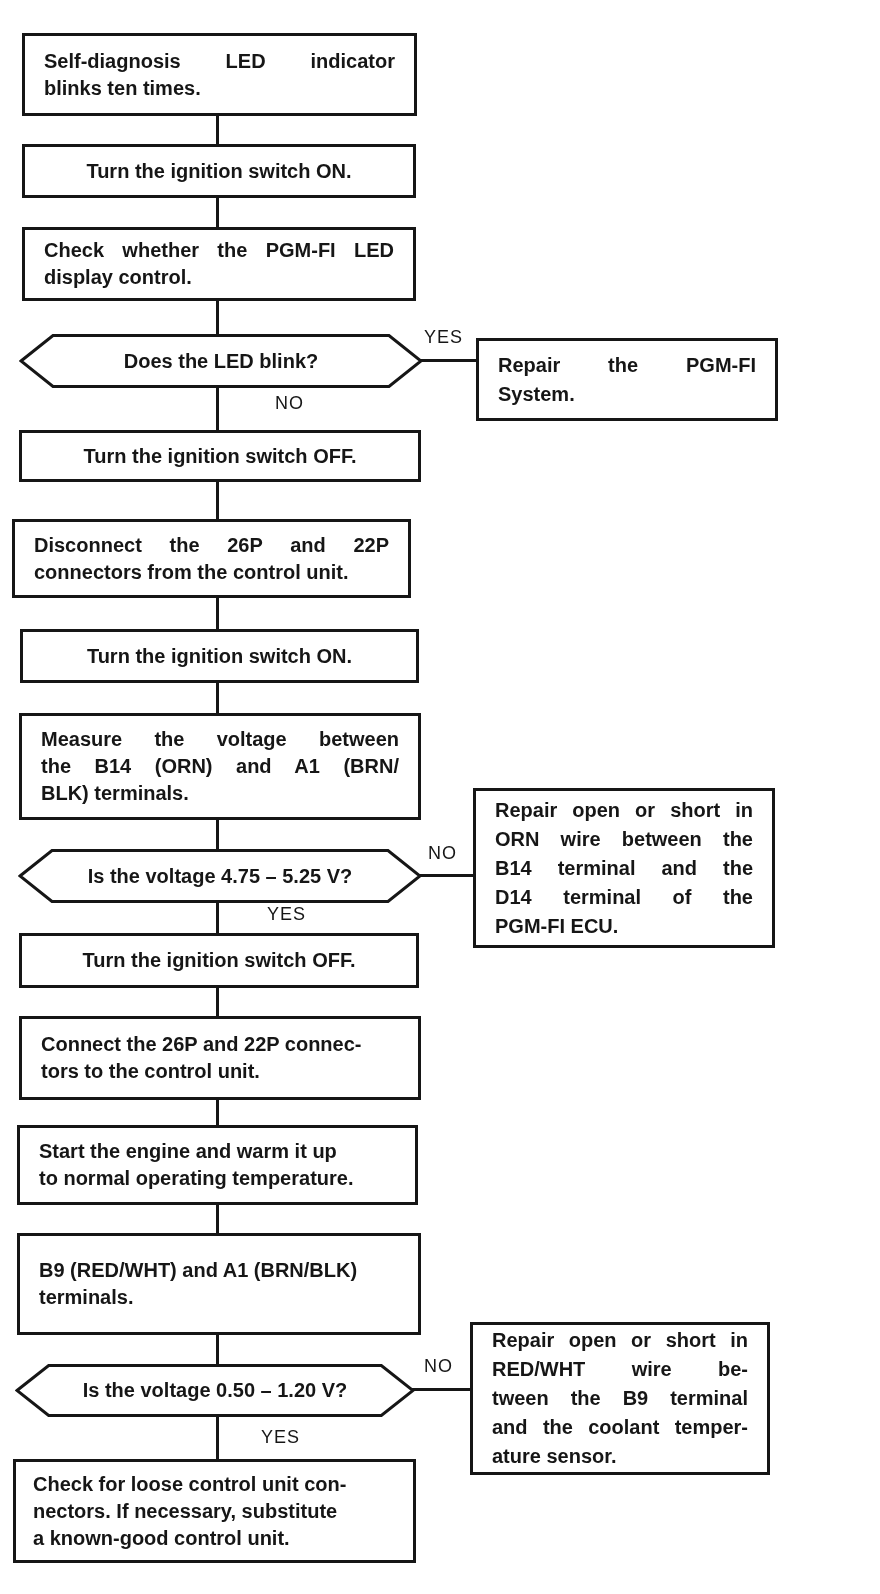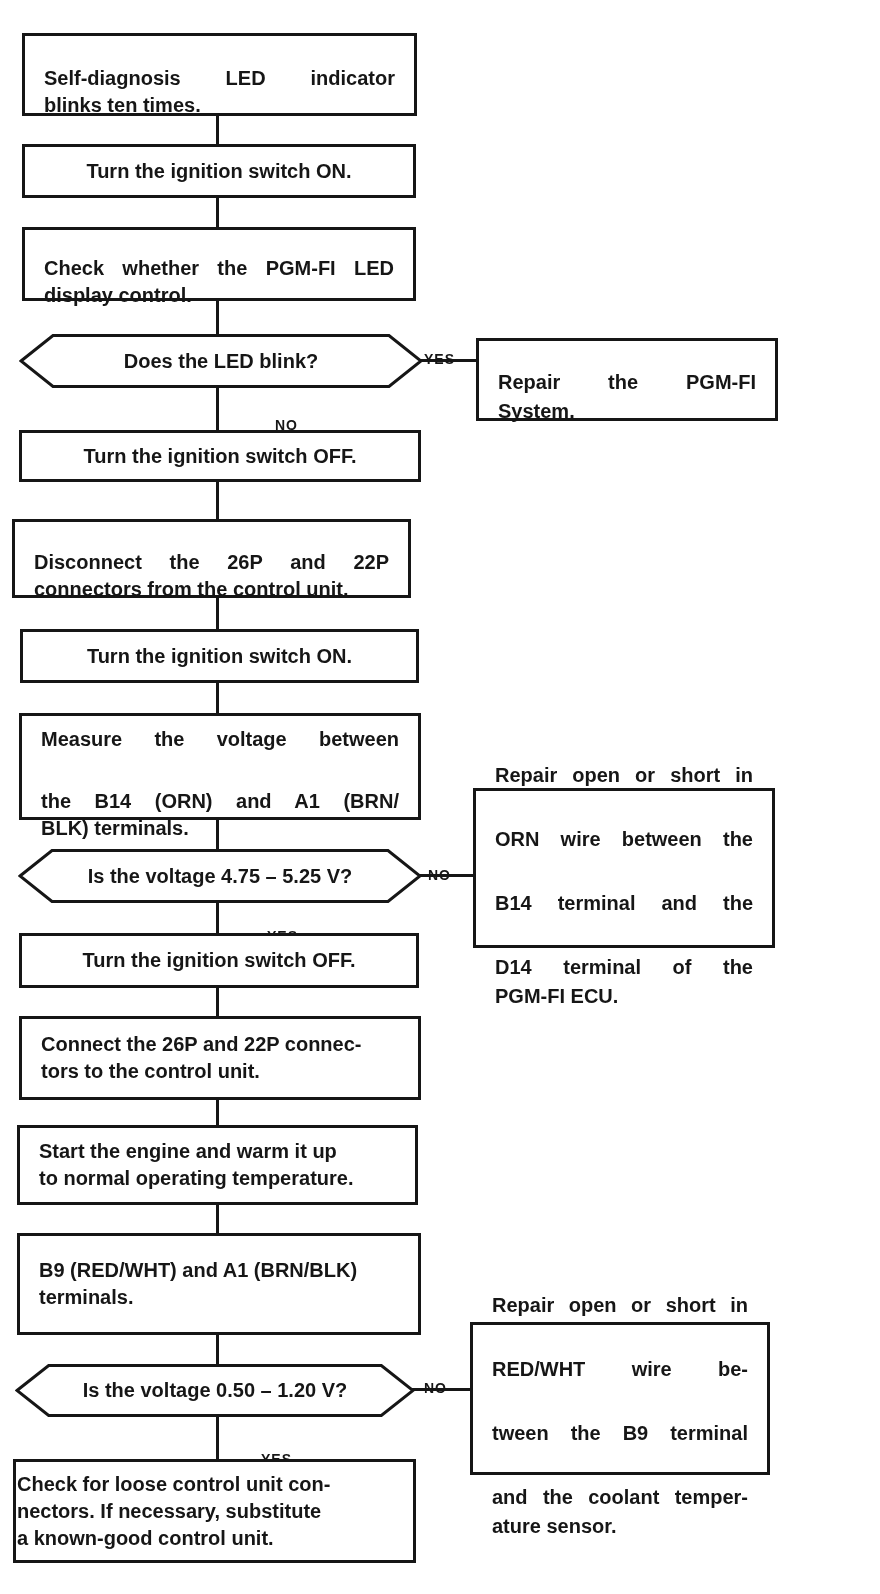--- a/index.html
+++ b/index.html
@@ -6,35 +6,35 @@
   #canvas{
     position:relative;width:880px;height:1594px;background:#ffffff;
     font-family:"Liberation Sans",sans-serif;color:#161616;overflow:hidden;
   }
   .box{
     position:absolute;box-sizing:border-box;border:3px solid #161616;background:#fff;
     display:flex;flex-direction:column;justify-content:center;
     padding:6px 19px;font-size:20px;font-weight:700;
   }
   .line{display:block;line-height:27px;}
-  .just{text-align:justify;text-align-last:justify;margin-top:35px;}
+  .just{text-align:justify;text-align-last:justify;}
   .left{text-align:left;}
   .center{text-align:center;}
   .side .line{line-height:29px;}
   .hex{
     position:absolute;display:flex;align-items:center;justify-content:center;
     font-size:20px;font-weight:700;
   }
   .hex svg{position:absolute;left:0;top:0;width:100%;height:100%;}
   .hex polygon{fill:#ffffff;stroke:#161616;stroke-width:3;vector-effect:non-scaling-stroke;}
   .hex-text{position:relative;}
   .vline,.hline{position:absolute;background:#161616;}
   .vline{width:3px;}
   .hline{height:3px;}
-  .lbl{position:absolute;font-size:14px;font-weight:700;letter-spacing:1px;margin-top:24px;}
+  .lbl{position:absolute;font-size:18px;font-weight:400;letter-spacing:1px;}
 </style>
 </head>
 <body>
 
 <div id="canvas">
 
   <div class="vline" style="left:216px;top:114px;height:33px"></div>
   <div class="vline" style="left:216px;top:196px;height:33px"></div>
   <div class="vline" style="left:216px;top:299px;height:37px"></div>
   <div class="vline" style="left:216px;top:387px;height:45px"></div>
@@ -126,21 +126,21 @@
     <span class="line left">terminals.</span>
   </div>
 
   <div class="hex" style="left:15px;top:1363px;width:400px;height:55px">
     <svg viewBox="0 0 404 56" preserveAspectRatio="none">
       <polygon points="2,28 34,2.5 370,2.5 402,28 370,53.5 34,53.5"></polygon>
     </svg>
     <span class="hex-text">Is the voltage 0.50 – 1.20 V?</span>
   </div>
 
-  <div class="box" style="left:13px;top:1459px;width:403px;height:104px;padding:6px 1px">
+  <div class="box" style="left:13px;top:1459px;width:403px;height:104px;padding:6px 17px">
     <span class="line left">Check for loose control unit con-</span>
     <span class="line left">nectors. If necessary, substitute</span>
     <span class="line left">a known-good control unit.</span>
   </div>
 
   <div class="box side" style="left:476px;top:338px;width:302px;height:83px">
     <span class="line just">Repair the PGM-FI</span>
     <span class="line left">System.</span>
   </div>
 

